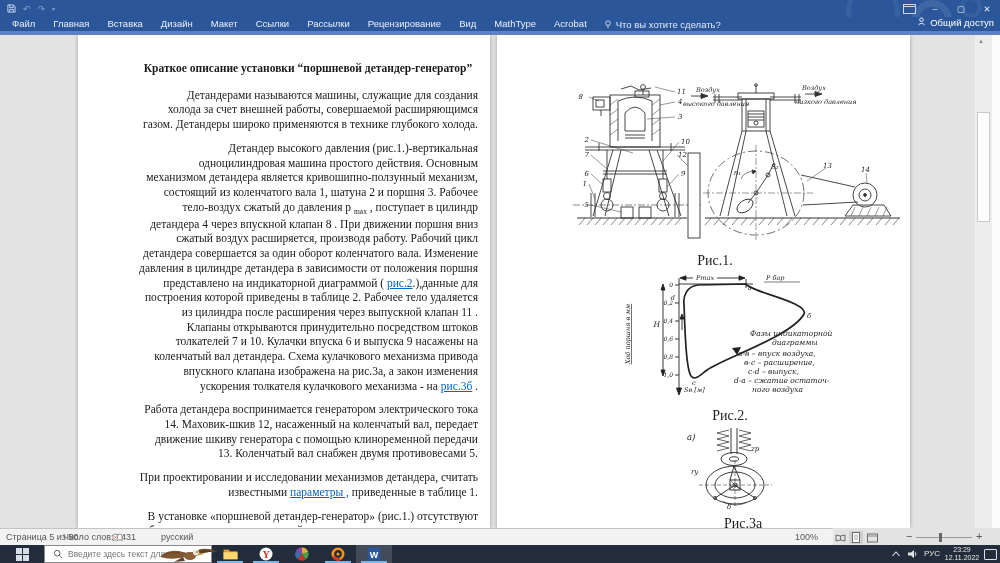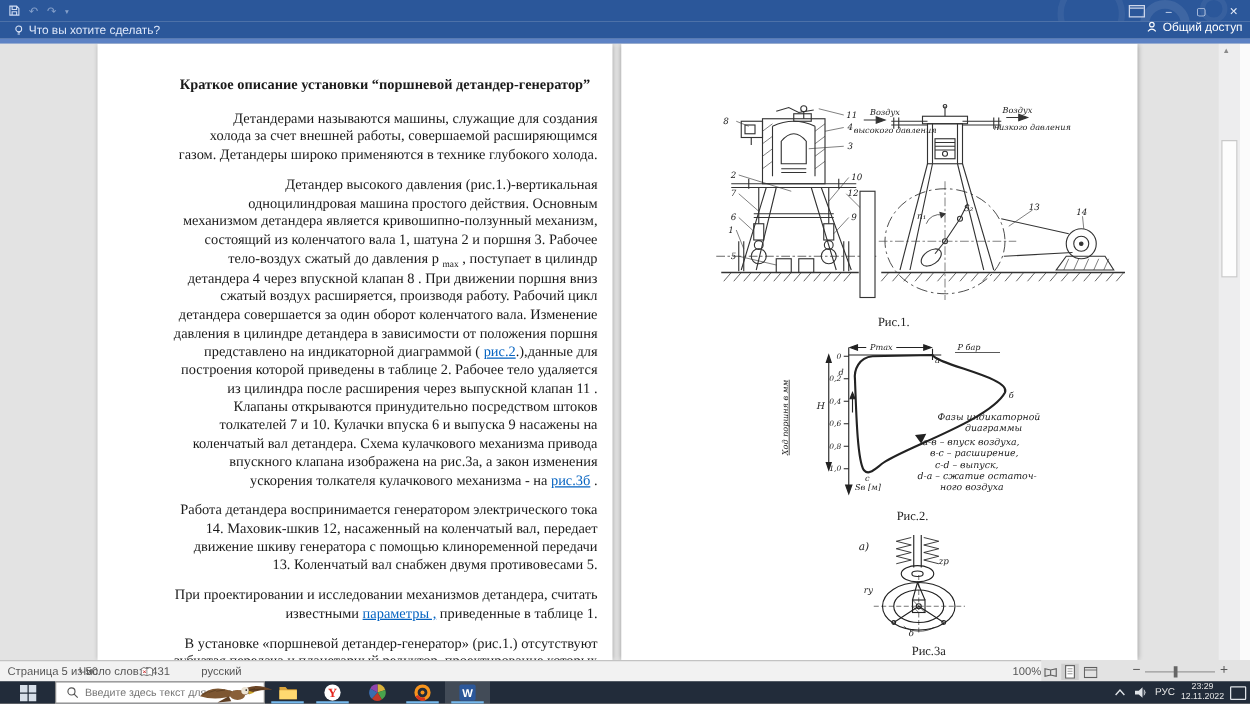--- a/index.html
+++ b/index.html
@@ -28,21 +28,21 @@
   .page{position:absolute;top:0;height:493px;background:#fff;box-shadow:0 0 4px rgba(0,0,0,.32);}
   .page-left{left:78px;width:412px;}
   .page-right{left:497px;width:413px;}
   .textcol{position:absolute;left:60px;top:26px;width:340px;font-family:"Liberation Serif",serif;font-size:11.5px;line-height:1.28;color:#1a1a1a;}
   .doc-title{font-weight:bold;text-align:center;margin-bottom:12px;}
   .para{margin:0 0 9px 0;text-align:right;}
   .para.ind{text-indent:24px;}
   .para sub{font-size:7.5px;}
   .dlink{color:#0563c1;text-decoration:underline;}
   .fig{position:absolute;}
-  .figcap{position:absolute;font-family:"Liberation Serif",serif;font-size:10px;color:#222;text-align:center;}
+  .figcap{position:absolute;font-family:"Liberation Serif",serif;font-size:14px;color:#222;text-align:center;}
   .figsvg text{font-family:"DejaVu Serif",serif;}
   
   .vscroll{position:absolute;left:975px;top:0;width:17px;height:493px;background:#ededee;}
   .vthumb{position:absolute;left:2px;top:77px;width:13px;height:110px;background:#fdfdfd;border:1px solid #c9c9c9;box-sizing:border-box;}
   .vup{position:absolute;left:3px;top:3px;font-size:6px;color:#8a8a8a;}
   .right-edge{position:absolute;left:992px;top:0;width:8px;height:493px;background:#fbfbfb;}
   
   .statusbar{position:absolute;left:0;top:528px;width:833px;height:17px;background:#f2f2f2;border-top:1px solid #c3c3c3;box-sizing:border-box;font-size:9px;color:#565656;}
   .sb-item{position:absolute;top:0;height:16px;line-height:16px;white-space:nowrap;}
   .viewico{position:absolute;top:2px;width:14px;height:13px;display:flex;align-items:center;justify-content:center;}
@@ -83,20 +83,33 @@
     </div>
     <div class="winctl">
       <span class="ribbon-disp"></span>
       <span class="wc">–</span>
       <span class="wc">▢</span>
       <span class="wc">✕</span>
     </div>
   </div>
 
   <div class="tabrow">
+    <span style="display:flex;height:14px;">
+        <span class="tab">Файл</span>
+        <span class="tab">Главная</span>
+        <span class="tab">Вставка</span>
+        <span class="tab">Дизайн</span>
+        <span class="tab">Макет</span>
+        <span class="tab">Ссылки</span>
+        <span class="tab">Рассылки</span>
+        <span class="tab">Рецензирование</span>
+        <span class="tab">Вид</span>
+        <span class="tab">MathType</span>
+        <span class="tab">Acrobat</span>
+      </span>
     <span class="tellme">
       <svg width="8" height="9" viewBox="0 0 8 10">
           <circle cx="4" cy="3.5" r="2.6" fill="none" stroke="#dfe8fa" stroke-width="0.9"></circle>
           <path d="M3,6.5 h2 M3,8 h2" stroke="#dfe8fa" stroke-width="0.9"></path>
         </svg>
       <span>Что вы хотите сделать?</span>
     </span>
   </div>
   <div class="share">
     <svg width="9" height="9" viewBox="0 0 10 10">
@@ -338,21 +351,21 @@
       <svg width="11" height="10" viewBox="0 0 11 10">
           <rect x="0.5" y="1" width="10" height="8" fill="none" stroke="#5f5f5f" stroke-width="0.9"></rect>
           <path d="M0.5,3 H10.5" stroke="#5f5f5f" stroke-width="0.7"></path>
         </svg>
     </span>
     <span class="sb-item" style="left:906px;font-size:11px;top:-1px;">−</span>
     <span class="zoom-track"></span>
     <span class="zoom-thumb"></span>
     <span class="sb-item" style="left:976px;font-size:11px;top:-1px;">+</span>
 
-    <span class="sb-item" style="right:0;left:auto;">100%</span>
+    <span class="sb-item" style="right:15px;left:auto;">100%</span>
   </div>
 
   <div class="taskbar">
     <div class="startbtn">
       <span class="winlogo">
           <span></span>
           <span></span>
           <span></span>
           <span></span>
         </span>

